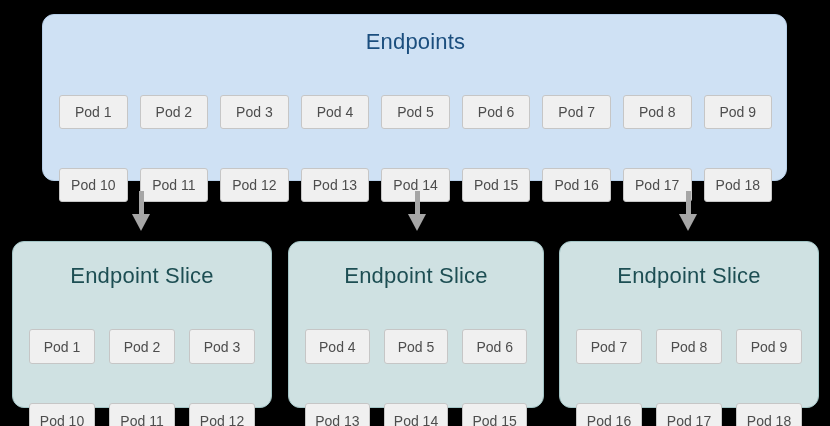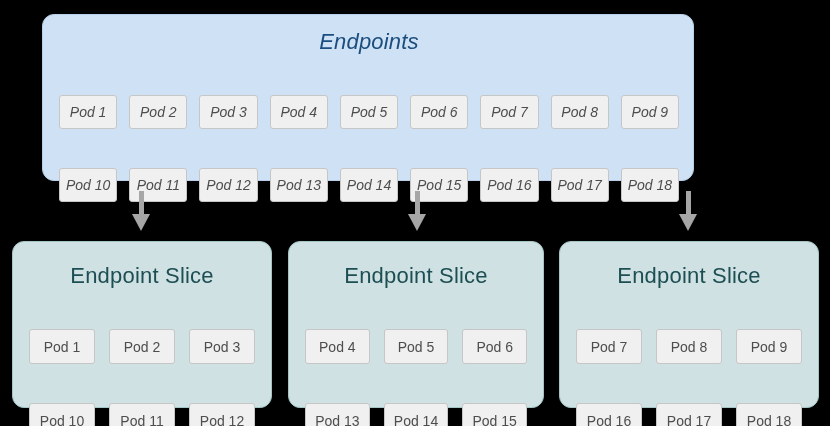--- a/index.html
+++ b/index.html
@@ -14,28 +14,27 @@
     height: 426px;
     background: var(--bg, #000000);
     overflow: hidden;
   }
 
   
   .endpoints-box {
     position: absolute;
     left: 42px;
     top: 14px;
-    width: 652px;
+    width: 745px;
     height: 167px;
     box-sizing: border-box;
     background: var(--endpoints-fill, #cfe1f4);
     border: 1px solid var(--endpoints-border, #b7cfe8);
     border-radius: 12px;
     padding: 13px 14px 0 16px;
-    font-style: italic;
   }
   .endpoints-title {
     text-align: center;
     font-size: 22px;
     line-height: 28px;
     font-weight: 500;
     letter-spacing: 0.2px;
     color: var(--endpoints-title, #1b4e7e);
     margin-bottom: 13px;
   }

